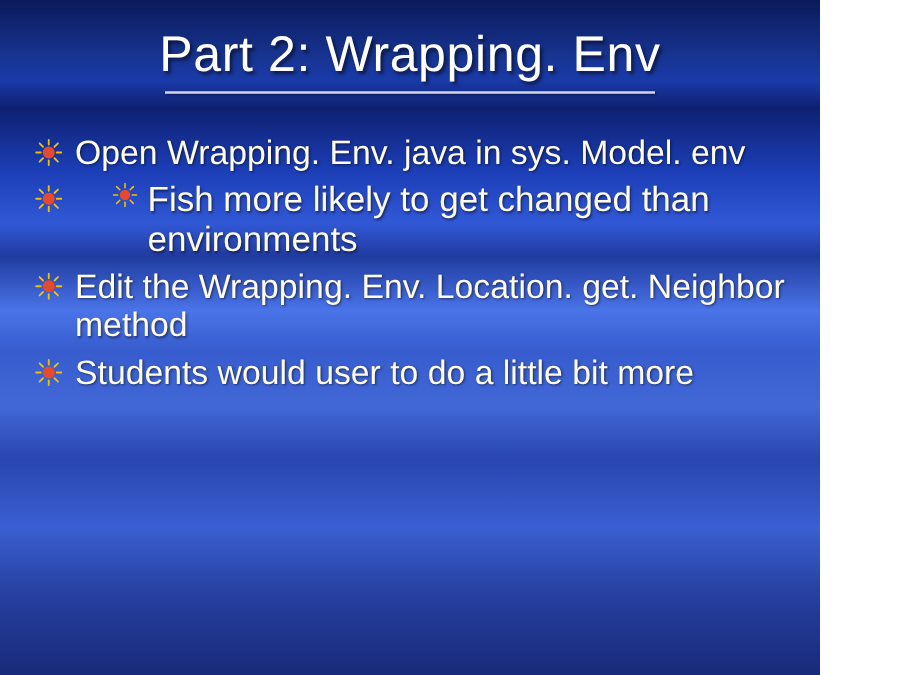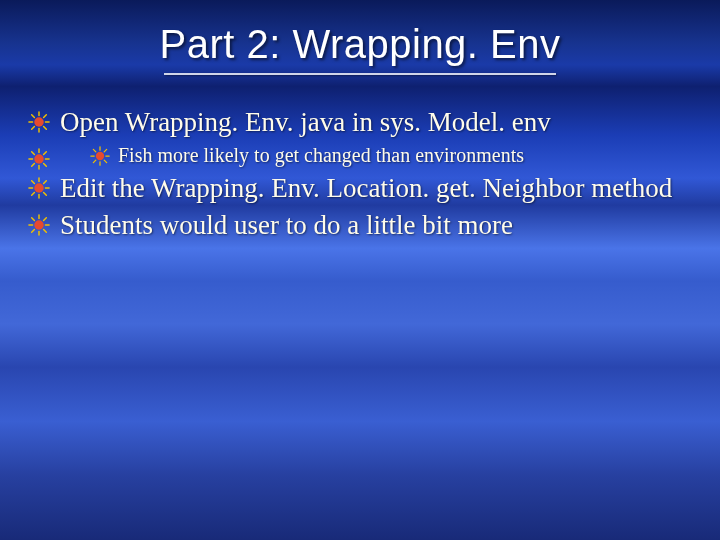--- a/index.html
+++ b/index.html
@@ -4,21 +4,21 @@
 <style>
   html, body {
     margin: 0;
     padding: 0;
     width: 720px;
     height: 540px;
     overflow: hidden;
     font-family: Arial, Helvetica, sans-serif;
   }
   .slide {
-    width: 720px;
+    width: 656px;
     height: 540px;
     position: relative;
     background: linear-gradient(180deg,
       #0a1a5a 0%,
       #17338f 8%,
       #1a3aa8 12%,
       #0e2070 16%,
       #1b3db5 25%,
       #3158d6 33%,
       #203ba0 38%,
@@ -49,39 +49,38 @@
     box-shadow: 1px 1px 2px rgba(0,0,0,0.4);
   }
   .body {
     padding: 32px 28px 0 28px;
     color: #fffceb;
   }
   ul.level1 {
     list-style: none;
     margin: 0;
     padding: 0;
-    font-family: Liberation Serif, serif;
   }
   ul.level1 > li {
     position: relative;
     padding-left: 32px;
     font-size: 27px;
     line-height: 1.15;
     margin-bottom: 6px;
     text-shadow: 1px 1px 2px rgba(0,0,0,0.5);
   }
   ul.level2 {
     list-style: none;
     margin: 4px 0 6px 0;
     padding: 0 0 0 30px;
   }
   ul.level2 > li {
     position: relative;
     padding-left: 28px;
-    font-size: 20px;
+    font-size: 28px;
     line-height: 1.15;
     margin-bottom: 4px;
     text-shadow: 1px 1px 2px rgba(0,0,0,0.5);
   }
   .bullet {
     position: absolute;
     left: 0;
     width: 22px;
     height: 22px;
     display: inline-block;

